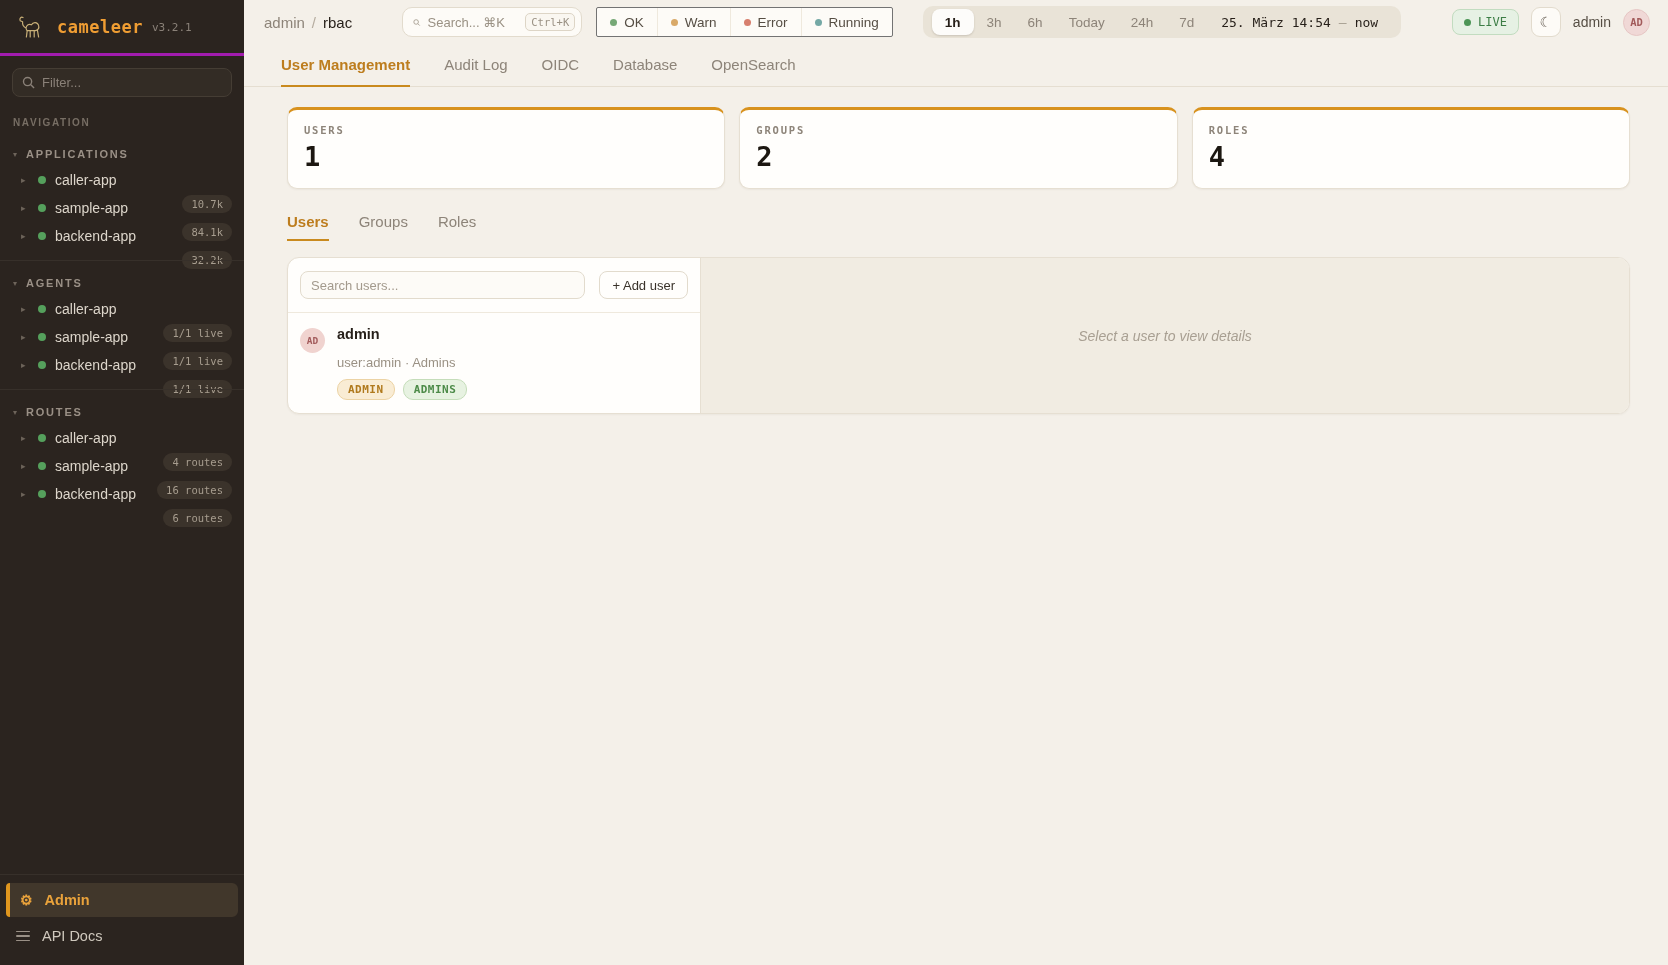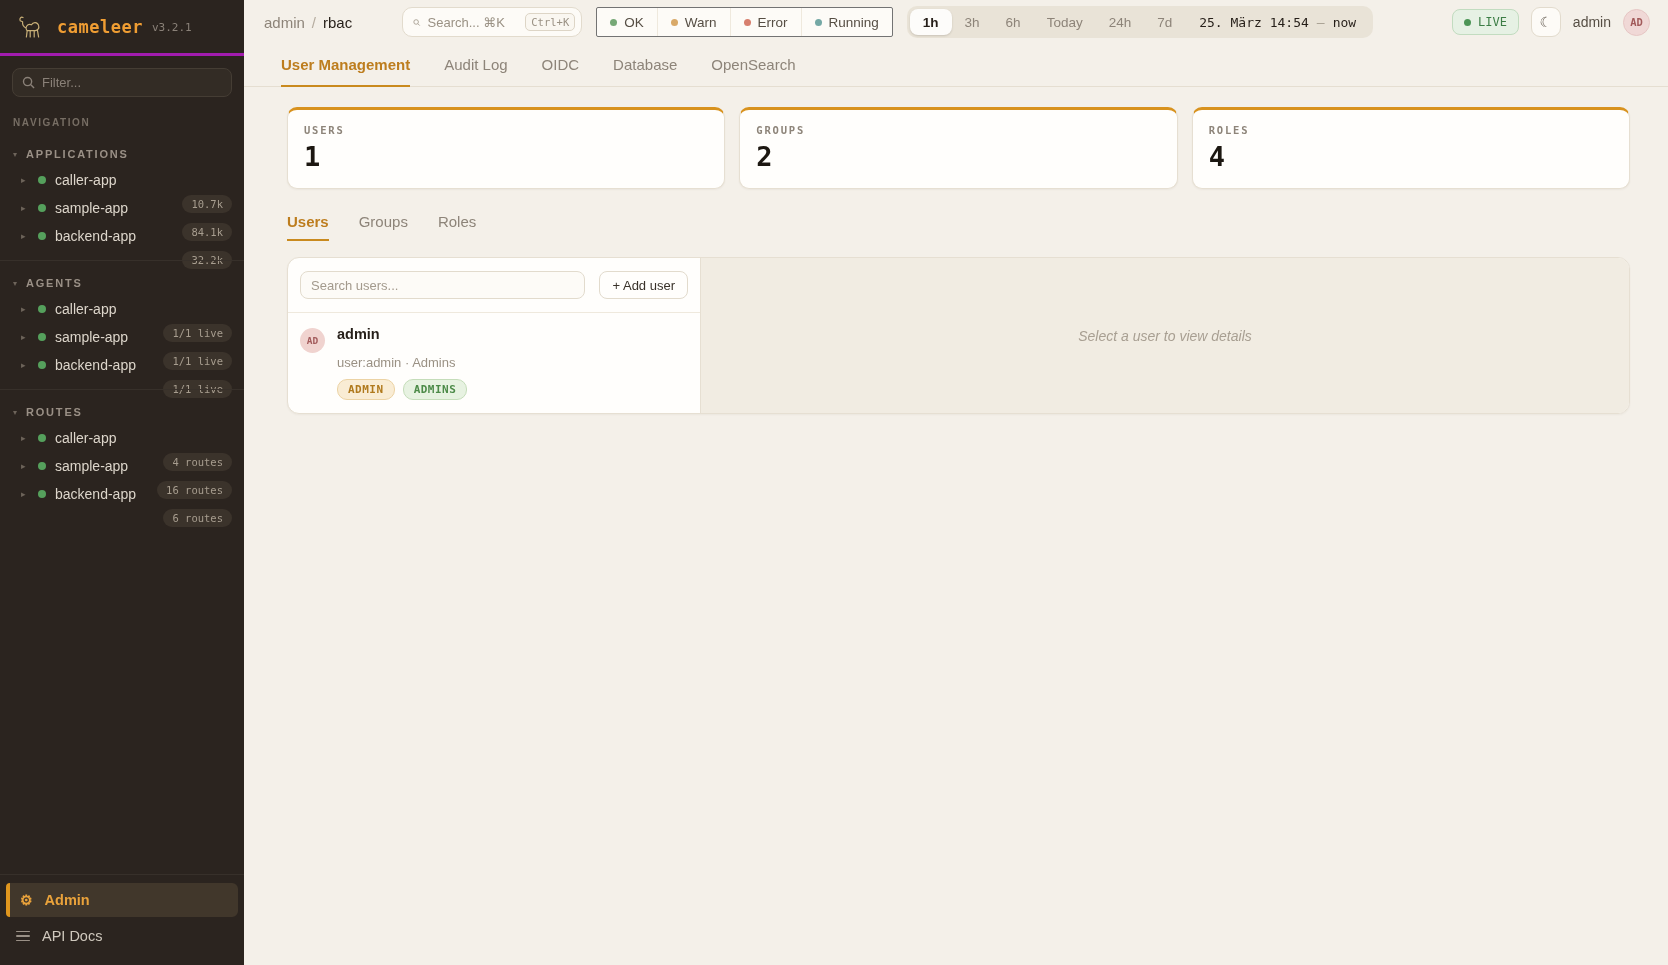--- a/index.html
+++ b/index.html
@@ -127,21 +127,21 @@
   }
   .status-item {
     display:flex; align-items:center; gap:7px;
     padding:0 13px; font-size:13.5px; color:#564e44; cursor:pointer;
   }
   .status-item + .status-item { border-left:1px solid #efe9dd; }
   .sdot { width:7px; height:7px; border-radius:50%; }
 
   .time-group {
     display:flex; align-items:center; height:32px;
-    background:#e9e3d7; border-radius:10px; padding:3px;
+    background:#e9e3d7; border-radius:10px; padding:9px;margin-left:16px;
   }
   .time-btn {
     padding:0 13px; height:26px; display:flex; align-items:center;
     font-size:13.5px; color:#8d8479; border-radius:8px; cursor:pointer; white-space:nowrap;
   }
   .time-btn.active {
     background:#fdfcfa; color:#261f19; font-weight:bold;
     box-shadow:0 1px 2px rgba(60,50,40,0.18);
   }
   .time-date {

